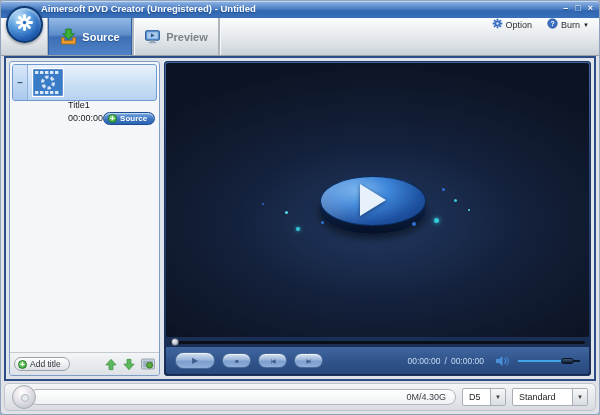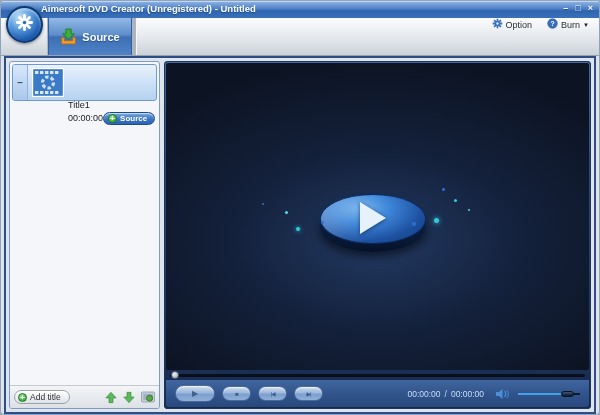--- a/index.html
+++ b/index.html
@@ -190,20 +190,32 @@
         <span class="ticon">
           <svg width="17" height="17" viewBox="0 0 16 16">
             <polygon points="5.5,1 10.5,1 10.5,5.5 13.5,5.5 8,10.5 2.5,5.5 5.5,5.5" fill="#3db039" stroke="#1e7a1e" stroke-width="0.8"></polygon>
             <path d="M1.5,9 L4,9 L4,12 L12,12 L12,9 L14.5,9 L14.5,15 L1.5,15 Z" fill="#f0a030" stroke="#b06a10" stroke-width="0.8"></path>
           </svg>
         </span>
         <span>Source</span>
       </div>
       <div class="tabsep"></div>
       <div class="tabsep"></div>
+      <div class="tab">
+        <span class="ticon">
+          <svg width="17" height="17" viewBox="0 0 16 16">
+            <rect x="1.5" y="2.5" width="13" height="9" rx="1" fill="#5a93d4" stroke="#2a5a94" stroke-width="0.9"></rect>
+            <rect x="3" y="4" width="10" height="6" fill="#a9c9ea"></rect>
+            <polygon points="6.5,5 10,7 6.5,9" fill="#2a5a94"></polygon>
+            <rect x="6" y="11.5" width="4" height="1.6" fill="#8b9aac"></rect>
+            <rect x="4.5" y="13.1" width="7" height="1.3" fill="#9aa8b8"></rect>
+          </svg>
+        </span>
+        <span>Preview</span>
+      </div>
       <div class="tabsep"></div>
       <div class="tabsep"></div>
     </div>
 
     <div class="tb-right">
       <div class="tb-link">
         <span>
           <svg width="11" height="11" viewBox="0 0 16 16">
             <g stroke="#3a6fc0" stroke-width="2.6">
                 <line x1="8" y1="1" x2="8" y2="15"></line>
@@ -342,13 +354,27 @@
         </span>
         <span class="vol">
           <span class="vol-fill"></span>
           <span class="vol-rest"></span>
           <span class="vol-handle"></span>
         </span>
       </div>
     </div>
   </div>
 
+  <div class="statusbar">
+    <div class="cd"></div>
+    <div class="cap-track">
+      <span>0M/4.30G</span>
+    </div>
+    <div class="dd type">
+      <span class="val">D5</span>
+      <span class="btn">▼</span>
+    </div>
+    <div class="dd quality">
+      <span class="val">Standard</span>
+      <span class="btn">▼</span>
+    </div>
+  </div>
 </div>
 
 </body></html>

